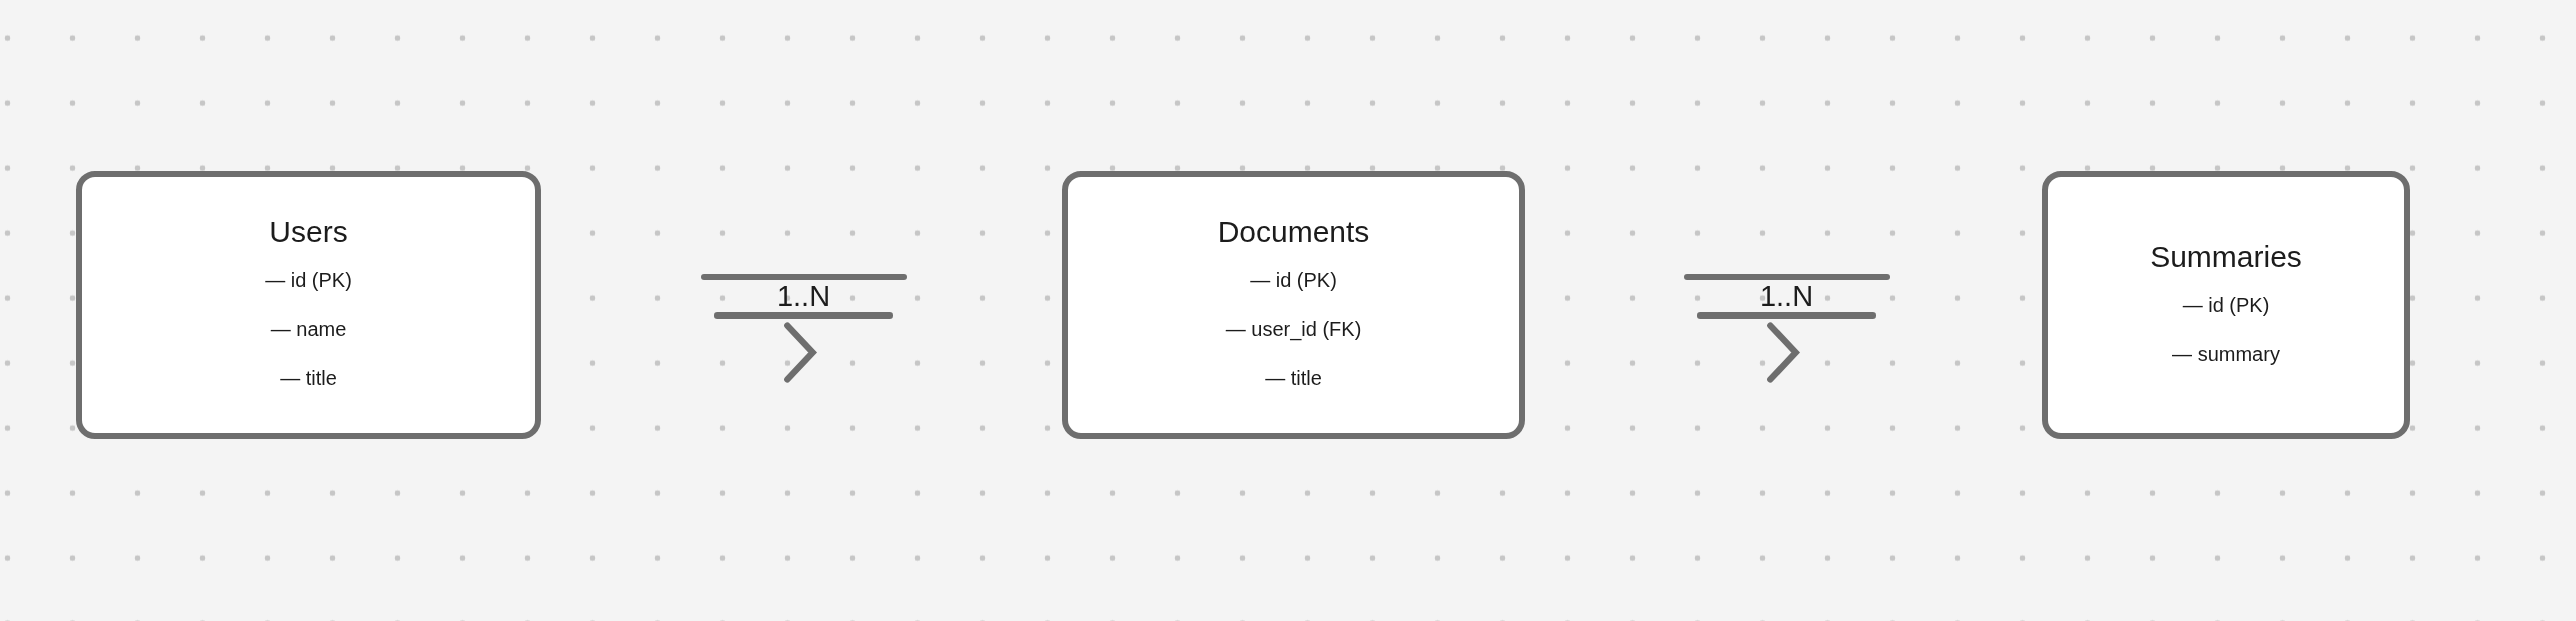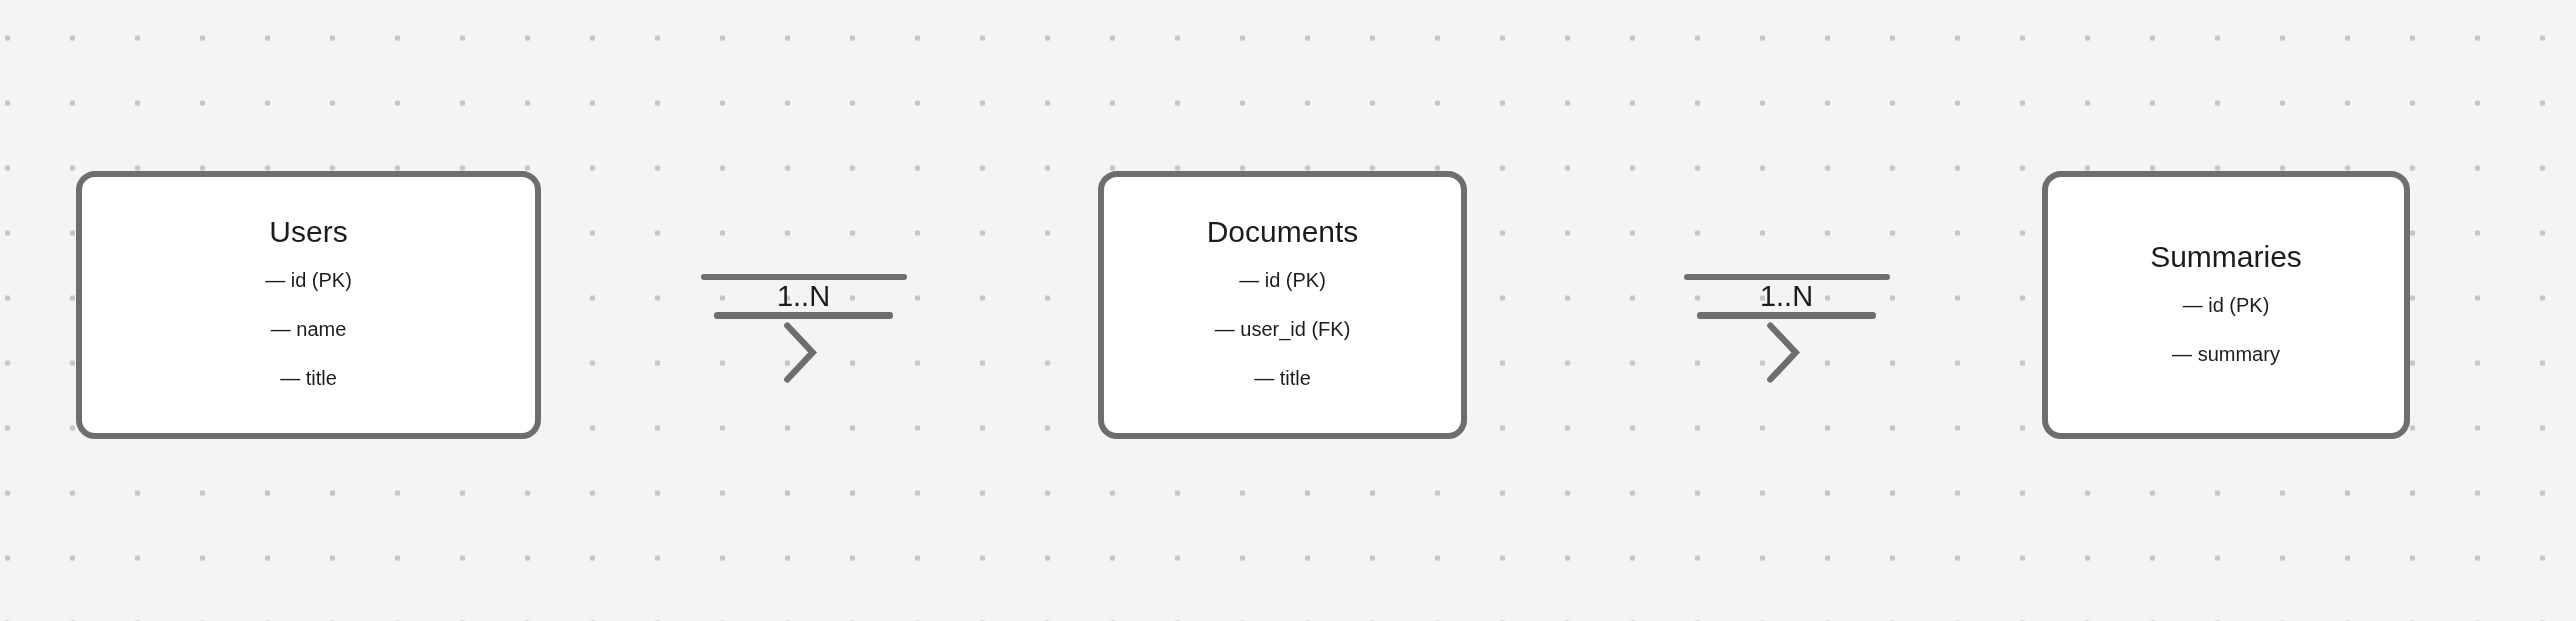--- a/index.html
+++ b/index.html
@@ -56,21 +56,21 @@
     white-space: nowrap;
   }
   .entity-field {
     font-size: 20px;
     line-height: 49px;
     font-weight: 400;
     white-space: nowrap;
   }
 
   #node-users      { left: 76px;   top: 171px; width: 465px; height: 268px; }
-  #node-documents  { left: 1098px; top: 171px; width: 369px; height: 268px; }
+  #node-documents  { left: 1062px; top: 171px; width: 463px; height: 268px; }
   #node-summaries  { left: 2042px; top: 171px; width: 368px; height: 268px; }
 
   
   .edge {
     position: absolute;
     top: 274px;
     height: 67px;
     display: flex;
     flex-direction: column;
     align-items: center;

